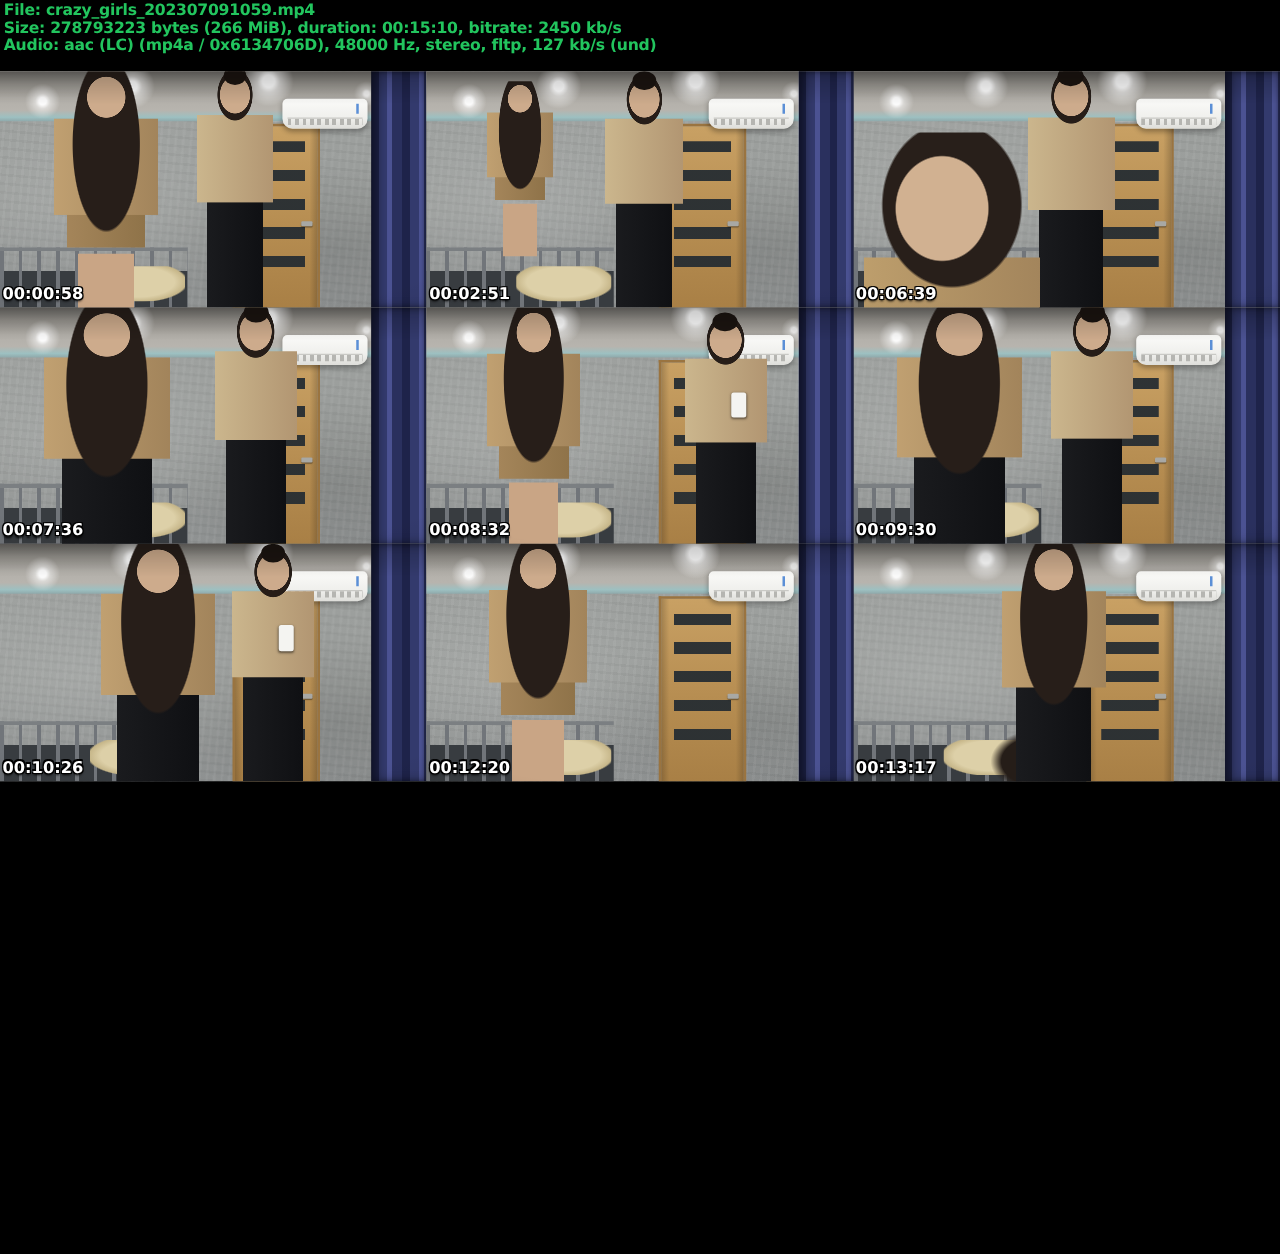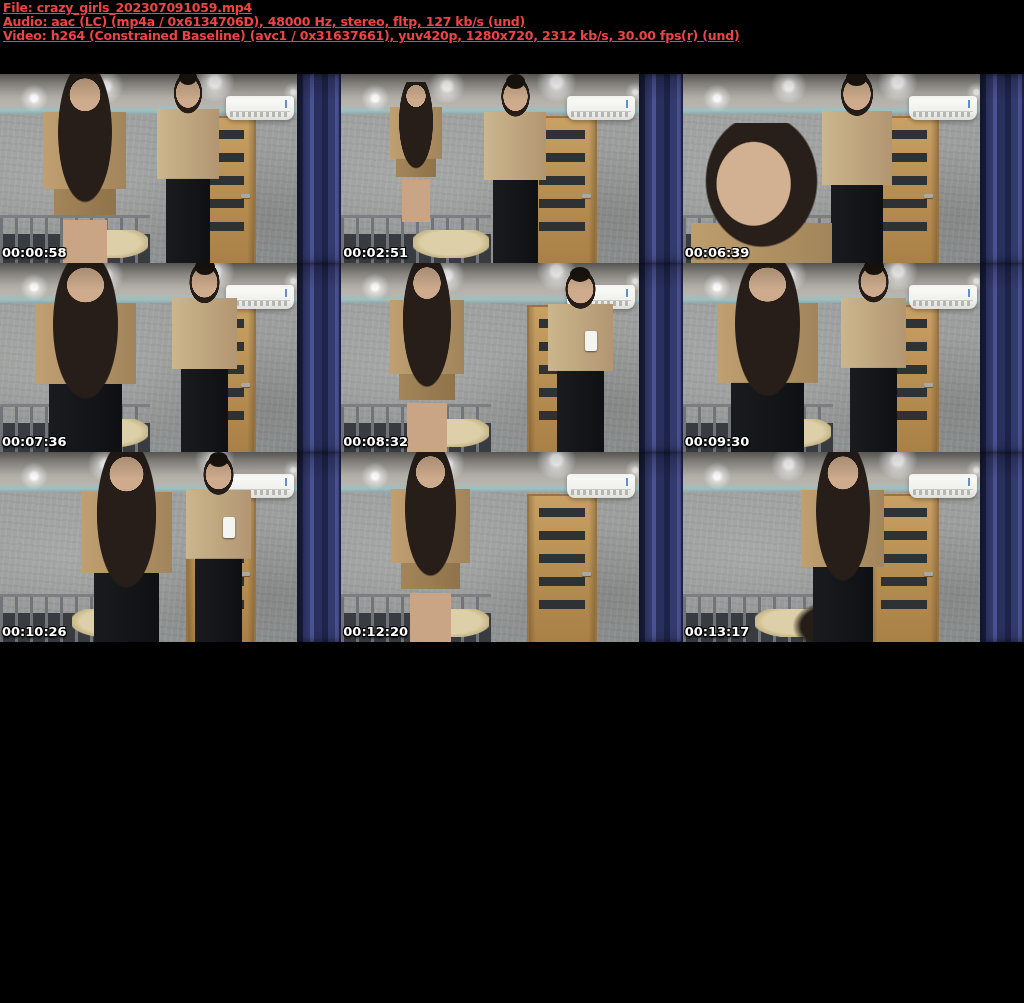--- a/index.html
+++ b/index.html
@@ -1,19 +1,19 @@
 <!DOCTYPE html>
 <html><head>
 <meta charset="utf-8">
 <style>
   html,body{margin:0;padding:0;background:#000;}
   body{width:1024px;height:1003px;overflow:hidden;font-family:"DejaVu Sans",sans-serif;}
 
   
-  .hdr{height:74px;background:#000;color:#ef4444;padding:1px 0 0 3px;box-sizing:border-box;text-decoration:underline;}
+  .hdr{height:57px;background:#000;color:#22c55e;padding:1px 0 0 3px;box-sizing:border-box;}
   .hdr div{font-size:12.5px;font-weight:bold;line-height:14px;white-space:nowrap;letter-spacing:-0.2px;}
 
   
   .grid{display:grid;width:1024px;height:946px;grid-template-columns:repeat(3,1fr);grid-template-rows:repeat(5,1fr);}
   .cell{position:relative;overflow:hidden;
     background:
       radial-gradient(ellipse 70% 60% at 20% 55%, rgba(255,255,255,.12), rgba(0,0,0,0) 70%),
       radial-gradient(ellipse 60% 50% at 80% 75%, rgba(0,0,0,.10), rgba(0,0,0,0) 75%),
       repeating-linear-gradient(95deg, rgba(255,255,255,.05) 0 2px, rgba(0,0,0,0) 2px 6px),
       repeating-linear-gradient(5deg, rgba(0,0,0,.04) 0 2px, rgba(0,0,0,0) 2px 7px),
@@ -99,22 +99,22 @@
 
   
   .ts{position:absolute;left:2px;bottom:3px;z-index:10;color:#fff;font-size:13px;font-weight:bold;
     text-shadow:-1px -1px 0 #000,1px -1px 0 #000,-1px 1px 0 #000,1px 1px 0 #000,0 2px 2px #000;}
 </style>
 </head>
 <body>
 
 <div class="hdr">
   <div>File: crazy_girls_202307091059.mp4</div>
+  <div>Size: 278793223 bytes (266 MiB), duration: 00:15:10, bitrate: 2450 kb/s</div>
   <div>Audio: aac (LC) (mp4a / 0x6134706D), 48000 Hz, stereo, fltp, 127 kb/s (und)</div>
-  <div>Video: h264 (Constrained Baseline) (avc1 / 0x31637661), yuv420p, 1280x720, 2312 kb/s, 30.00 fps(r) (und)</div>
 </div>
 
 <div class="grid">
 
   <div class="cell">
     <div class="ceil"></div>
     <div class="door"></div>
     <div class="ac"></div>
     <div class="bed"></div>
     <div class="fig f-lsh front" style="left:6%;width:38%;height:110%;bottom:-10%;"></div>

